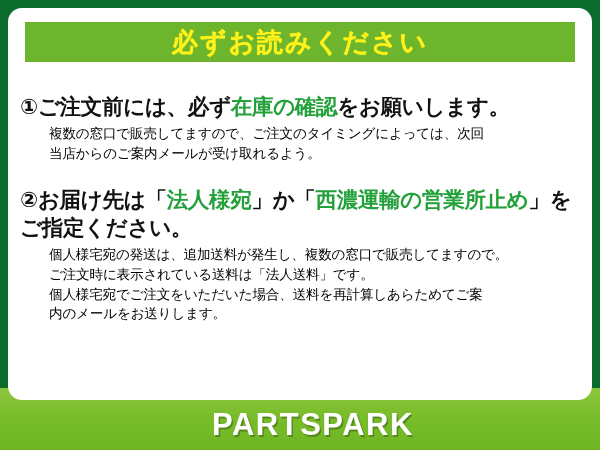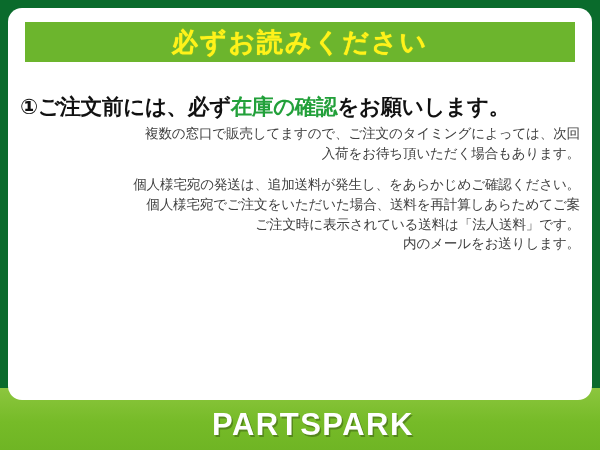--- a/index.html
+++ b/index.html
@@ -87,25 +87,24 @@
     letter-spacing: -0.3px;
     white-space: nowrap;
     margin-top: 24px;
   }
   .item-head.wrap { white-space: normal; }
   .hl { color: #22a03a; }
   .num { font-weight: bold; }
 
   .item-sub {
     font-size: 13.6px;
-    color: #404040;
+    color: #000000;
     line-height: 1.45;
-    margin: 2px 0 0 17px;
+    margin: 2px 0 0 29px;
     letter-spacing: -0.2px;
-    text-align: right;
   }
   .item-sub div { white-space: nowrap; }
 
   .item-1 { margin-top: 2px; }
   .item-2 { margin-top: 12px; }
   .item-3 { margin-top: 13px; }
 
   .brand-wrap {
     position: absolute;
     left: 0; right: 0;
@@ -139,29 +138,32 @@
     </div>
 
     <div class="body">
 
       <div class="item item-1">
         <div class="item-head">
           <span class="num">①</span><span>ご注文前には、必ず</span><span class="hl">在庫の確認</span><span>をお願いします。</span>
         </div>
         <div class="item-sub">
           <div>複数の窓口で販売してますので、ご注文のタイミングによっては、次回</div>
-          <div>入荷をお待ち頂いただく場合もあります。</div>
+          <div>当店からのご案内メールが受け取れるよう。</div>
         </div>
       </div>
 
       <div class="item item-2">
+        <div class="item-head wrap">
+          <span class="num">②</span><span>お届け先は</span><span>「</span><span class="hl">法人様宛</span><span>」</span><span>か</span><span>「</span><span class="hl">西濃運輸の営業所止め</span><span>」</span><span>をご指定ください。</span>
+        </div>
         <div class="item-sub">
-          <div>個人様宅宛の発送は、追加送料が発生し、をあらかじめご確認ください。</div>
+          <div>個人様宅宛の発送は、追加送料が発生し、複数の窓口で販売してますので。</div>
+          <div>ご注文時に表示されている送料は「法人送料」です。</div>
           <div>個人様宅宛でご注文をいただいた場合、送料を再計算しあらためてご案</div>
-          <div>ご注文時に表示されている送料は「法人送料」です。</div>
           <div>内のメールをお送りします。</div>
         </div>
       </div>
 
 
     </div>
   </div>
 
   <div class="brand-wrap">
     <span class="brand">PARTSPARK</span>

